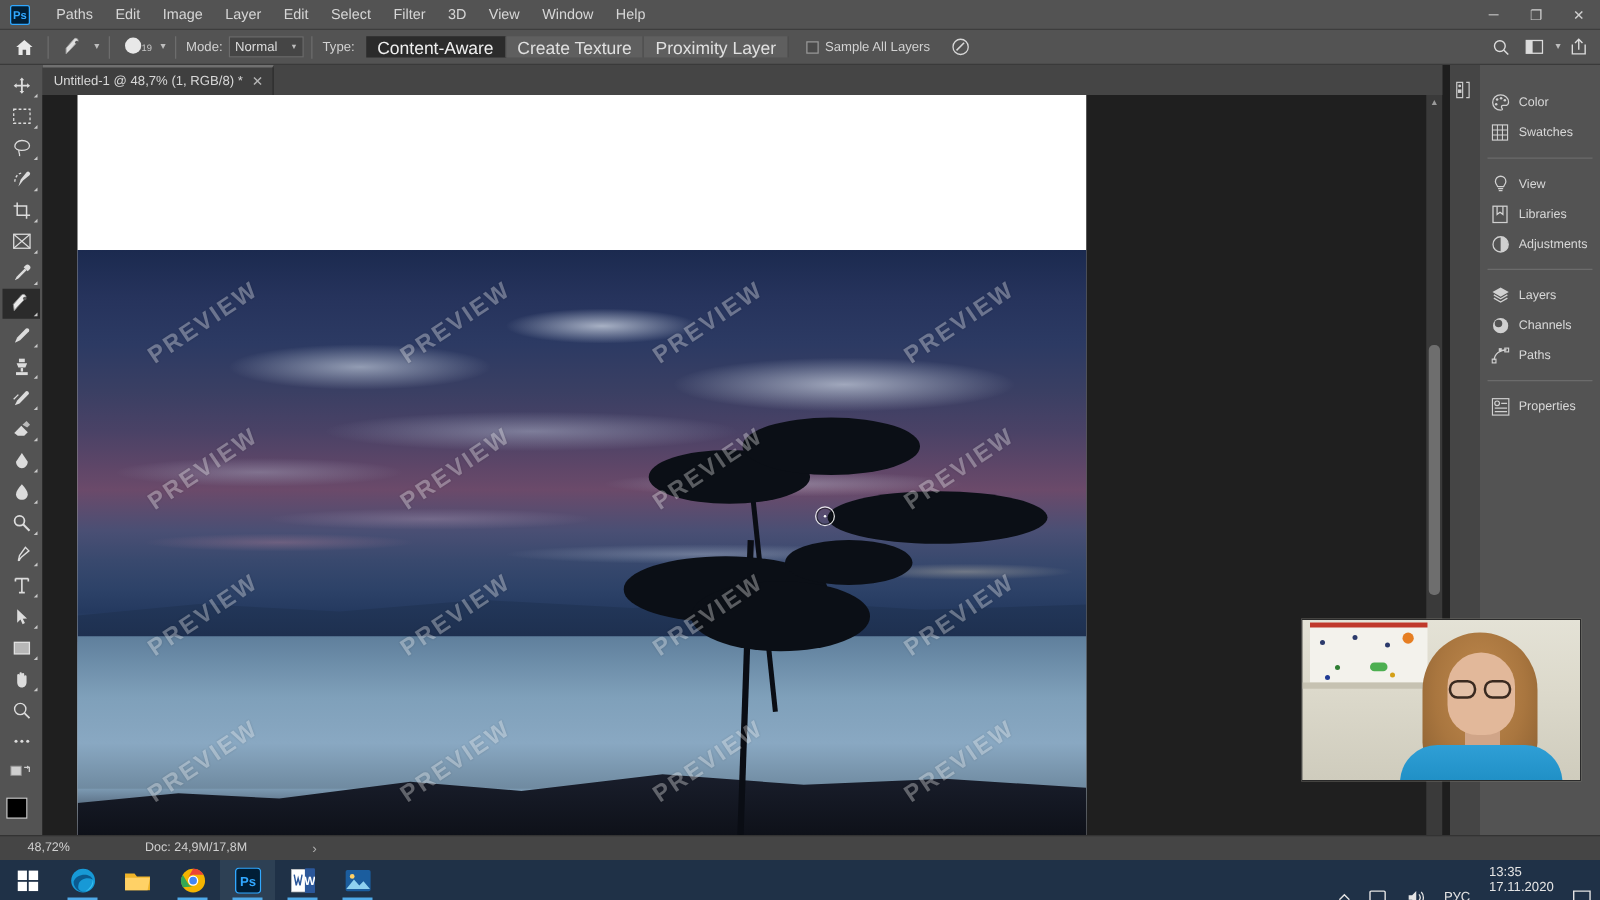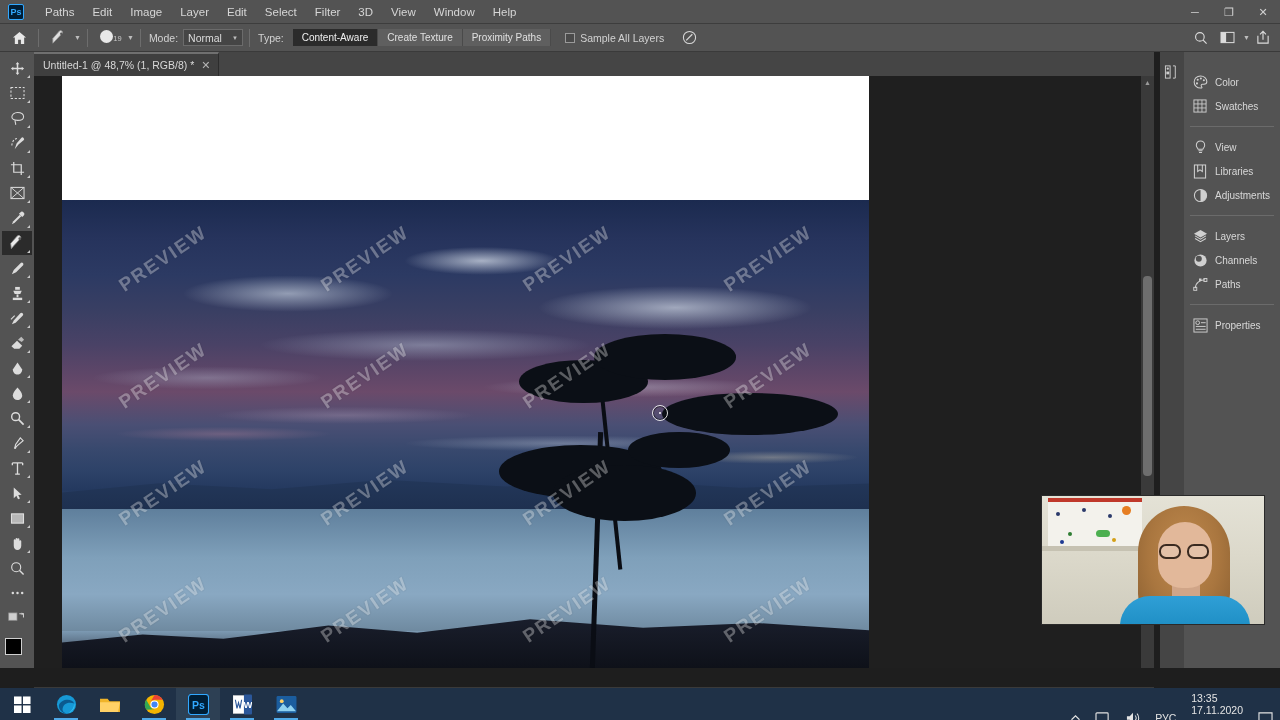--- a/index.html
+++ b/index.html
@@ -59,21 +59,21 @@
   }
   .brush-size { font-size: 7.5px; color: #c8c8c8; margin-top: 1px; }
   .chev { color: #bdbdbd; font-size: 7px; margin-left: 3px; }
   .ob-select {
     background: #454545; border: 1px solid #6b6b6b; color: #dcdcdc;
     font-size: 10.5px; height: 17px; width: 60px; padding: 0 4px;
     display: flex; align-items: center; justify-content: space-between;
   }
   .seg-group { display: flex; margin-left: 4px; }
   .seg-btn {
-    background: #5f5f5f; color: #e0e0e0; font-size: 10px;
+    background: #5f5f5f; color: #e0e0e0; font-size: 14px;
     height: 17px; padding: 0 9px; display: flex; align-items: center;
     border-right: 1px solid #4a4a4a;
   }
   .seg-btn.active { background: #2b2b2b; color: #f0f0f0; }
   .chk-wrap { display: flex; align-items: center; margin-left: 14px; }
   .chk-box {
     width: 10px; height: 10px; border: 1px solid #9a9a9a;
     background: #4a4a4a; margin-right: 5px;
   }
   .chk-lbl { color: #d2d2d2; font-size: 10.5px; }
@@ -385,21 +385,21 @@
     <div class="ob-label">Mode:</div>
     <div class="ob-select">
       <span>Normal</span>
       <span style="font-size:6px;color:#bdbdbd">▼</span>
     </div>
     <div class="ob-sep"></div>
     <div class="ob-label">Type:</div>
     <div class="seg-group">
       <div class="seg-btn active">Content-Aware</div>
       <div class="seg-btn">Create Texture</div>
-      <div class="seg-btn">Proximity Paths</div>
+      <div class="seg-btn">Proximity Layer</div>
     </div>
     <div class="chk-wrap">
       <div class="chk-box"></div>
       <div class="chk-lbl">Sample All Layers</div>
     </div>
     <div class="ob-icon" style="margin-left:12px">
       <svg width="15" height="15" viewBox="0 0 16 16">
           <circle cx="8" cy="8" r="6.5" fill="none" stroke="#d8d8d8" stroke-width="1.1"></circle>
           <path d="M4.5 11 L11 4.5" stroke="#d8d8d8" stroke-width="1.3"></path>
         </svg>
@@ -636,20 +636,25 @@
     <div class="vscroll">
       <div class="vscroll-arrow">▲</div>
       <div class="vscroll-thumb"></div>
     </div>
   </div>
 
   <div class="hscroll">
     <div class="hscroll-thumb"></div>
   </div>
 
+  <div class="statusbar">
+    <div class="status-zoom">48,72%</div>
+    <div class="status-doc">Doc: 24,9M/17,8M</div>
+    <div class="status-arrow">›</div>
+  </div>
 
   <div class="panel-rail">
     <div class="rail-icon">
       <svg width="16" height="16" viewBox="0 0 17 17">
           <rect x="1.5" y="2" width="5" height="13" fill="none" stroke="#cfcfcf" stroke-width="1"></rect>
           <circle cx="4" cy="5" r="1.2" fill="#cfcfcf"></circle>
           <rect x="2.5" y="8" width="3" height="3" fill="#cfcfcf"></rect>
           <path d="M9.5 2 L12 2 L12 15 L9.5 15" fill="none" stroke="#cfcfcf" stroke-width="1"></path>
         </svg>
     </div>

